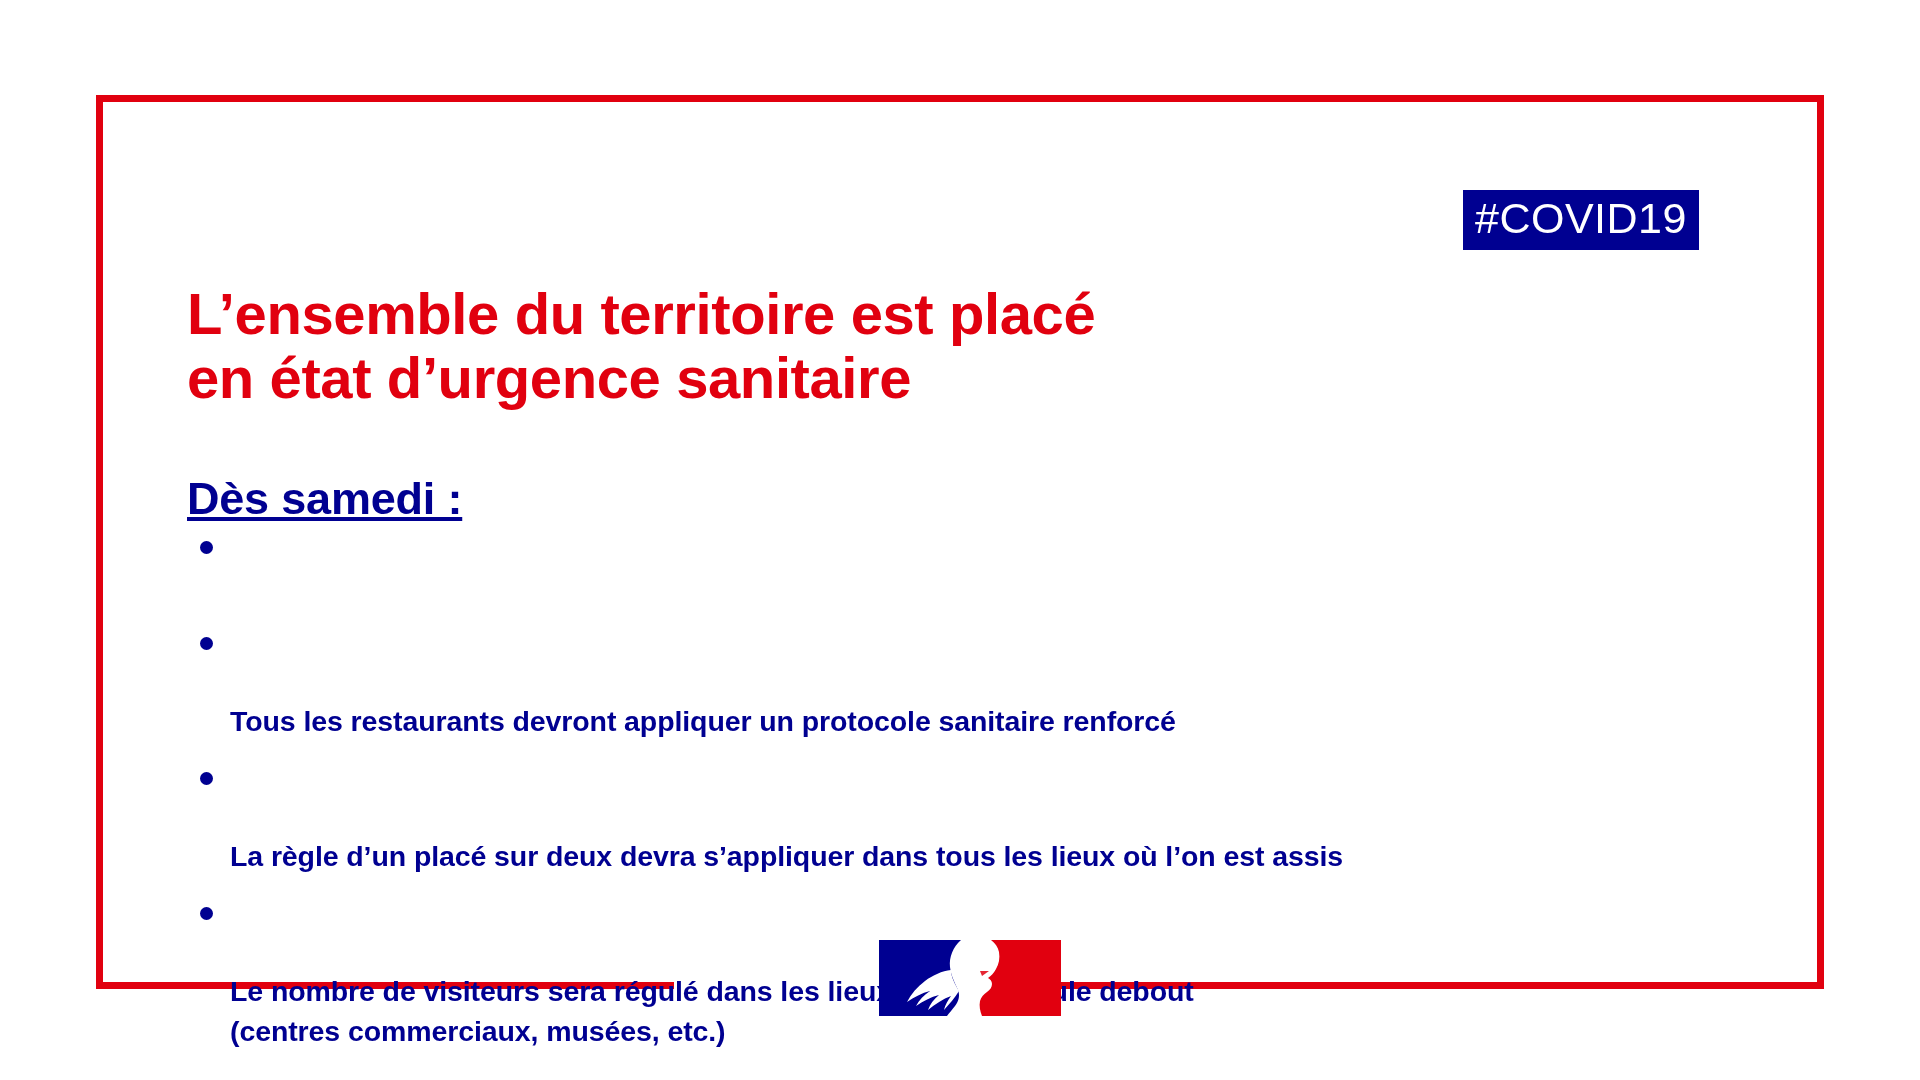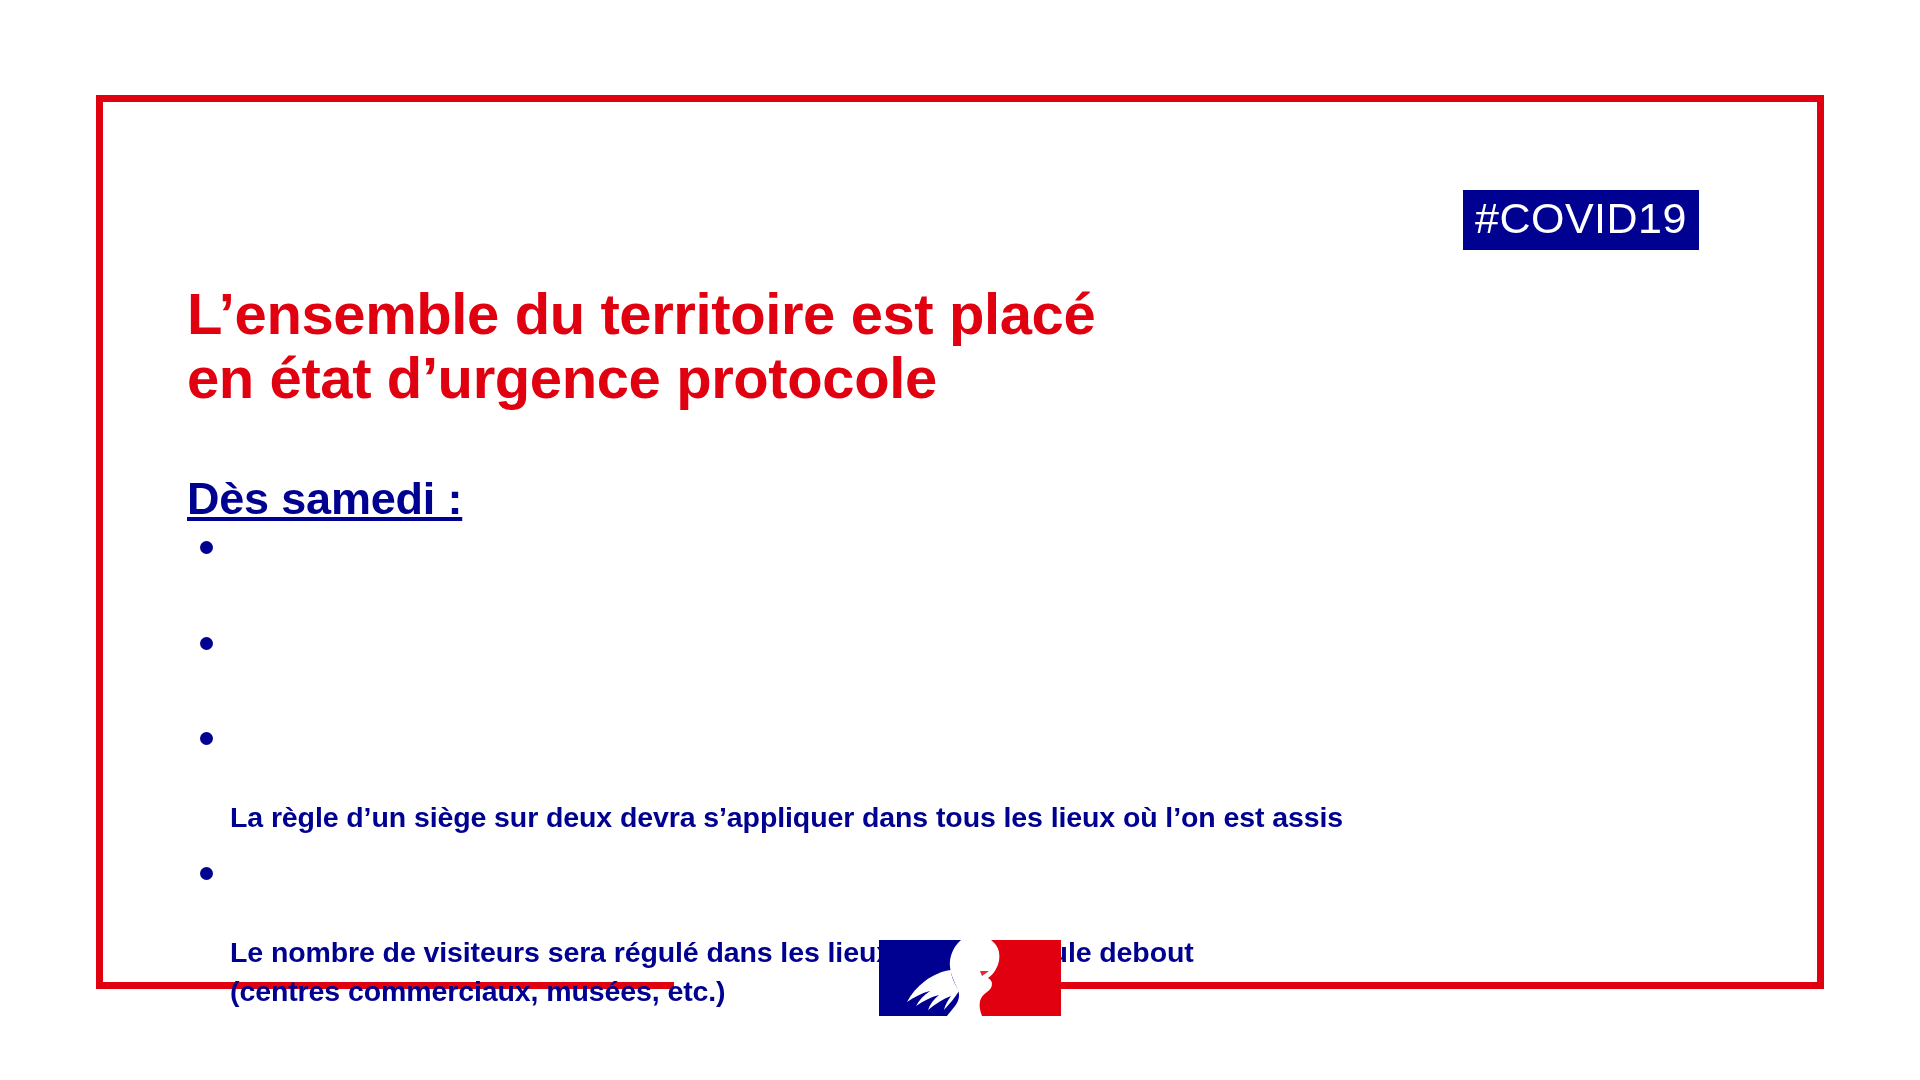--- a/index.html
+++ b/index.html
@@ -119,34 +119,35 @@
 
   <div class="frame-edge" id="frame-top"></div>
   <div class="frame-edge" id="frame-left"></div>
   <div class="frame-edge" id="frame-right"></div>
   <div class="frame-edge" id="frame-bottom-left"></div>
   <div class="frame-edge" id="frame-bottom-right"></div>
 
   <div id="covid-badge">#COVID19</div>
 
   <h1 id="headline">L’ensemble du territoire est placé
-en état d’urgence protocole</h1>
+en état d’urgence sanitaire</h1>
 
   <h2 id="subheading">Dès samedi :</h2>
 
   <ul id="measures-list">
     <li class="measure-item">
       <span class="measure-bullet"></span>
     </li>
     <li class="measure-item">
       <span class="measure-bullet"></span>
+      <span class="measure-text">Tous les restaurants devront appliquer un protocole sanitaire renforcé</span>
     </li>
     <li class="measure-item">
       <span class="measure-bullet"></span>
-      <span class="measure-text">La règle d’un siège sur deux devra s’appliquer dans tous les lieux où l’on est assis</span>
+      <span class="measure-text">La règle d’un placé sur deux devra s’appliquer dans tous les lieux où l’on est assis</span>
     </li>
     <li class="measure-item">
       <span class="measure-bullet"></span>
       <span class="measure-text">Le nombre de visiteurs sera régulé dans les lieux où l’on circule debout
 (centres commerciaux, musées, etc.)</span>
     </li>
 
   </ul>
 
   <div id="marianne-logo">

